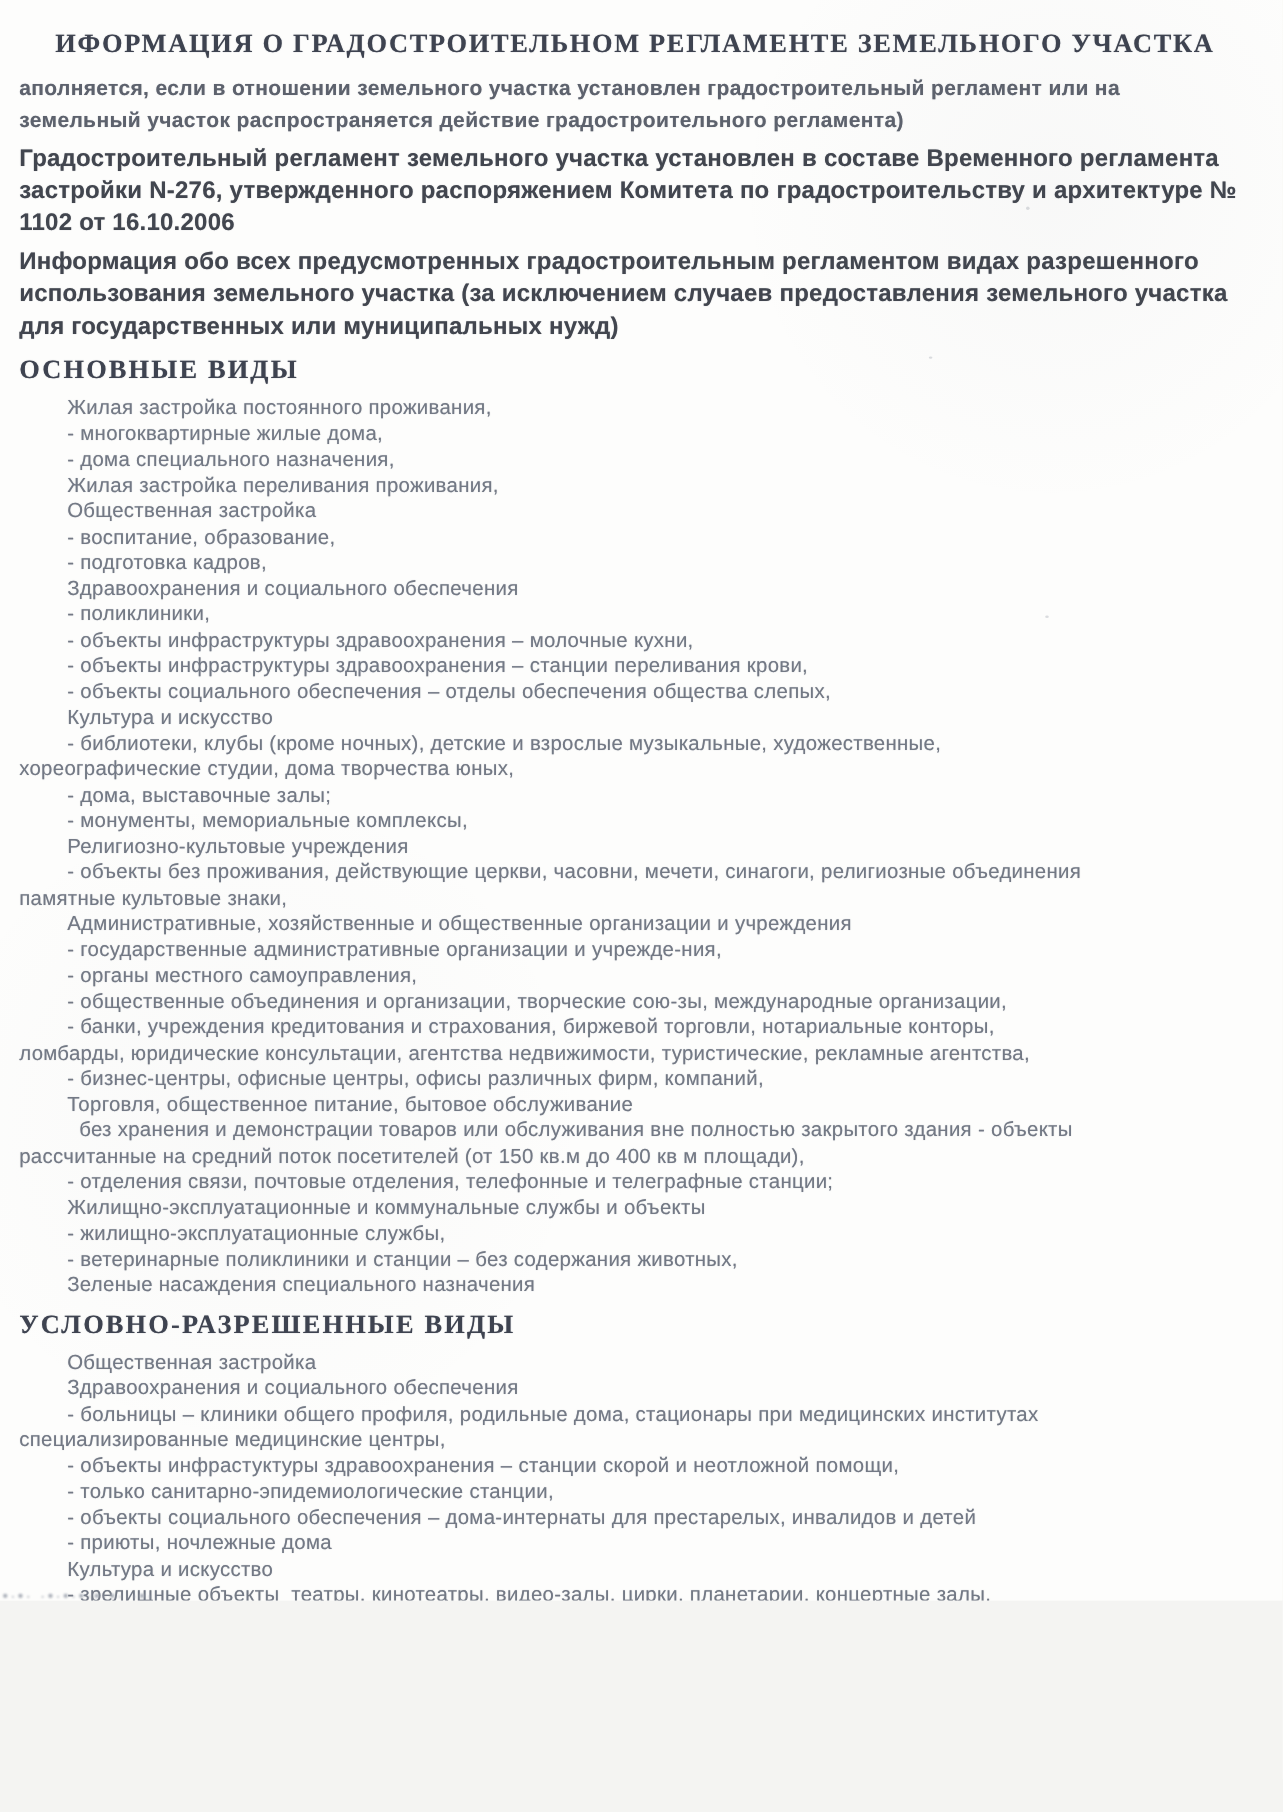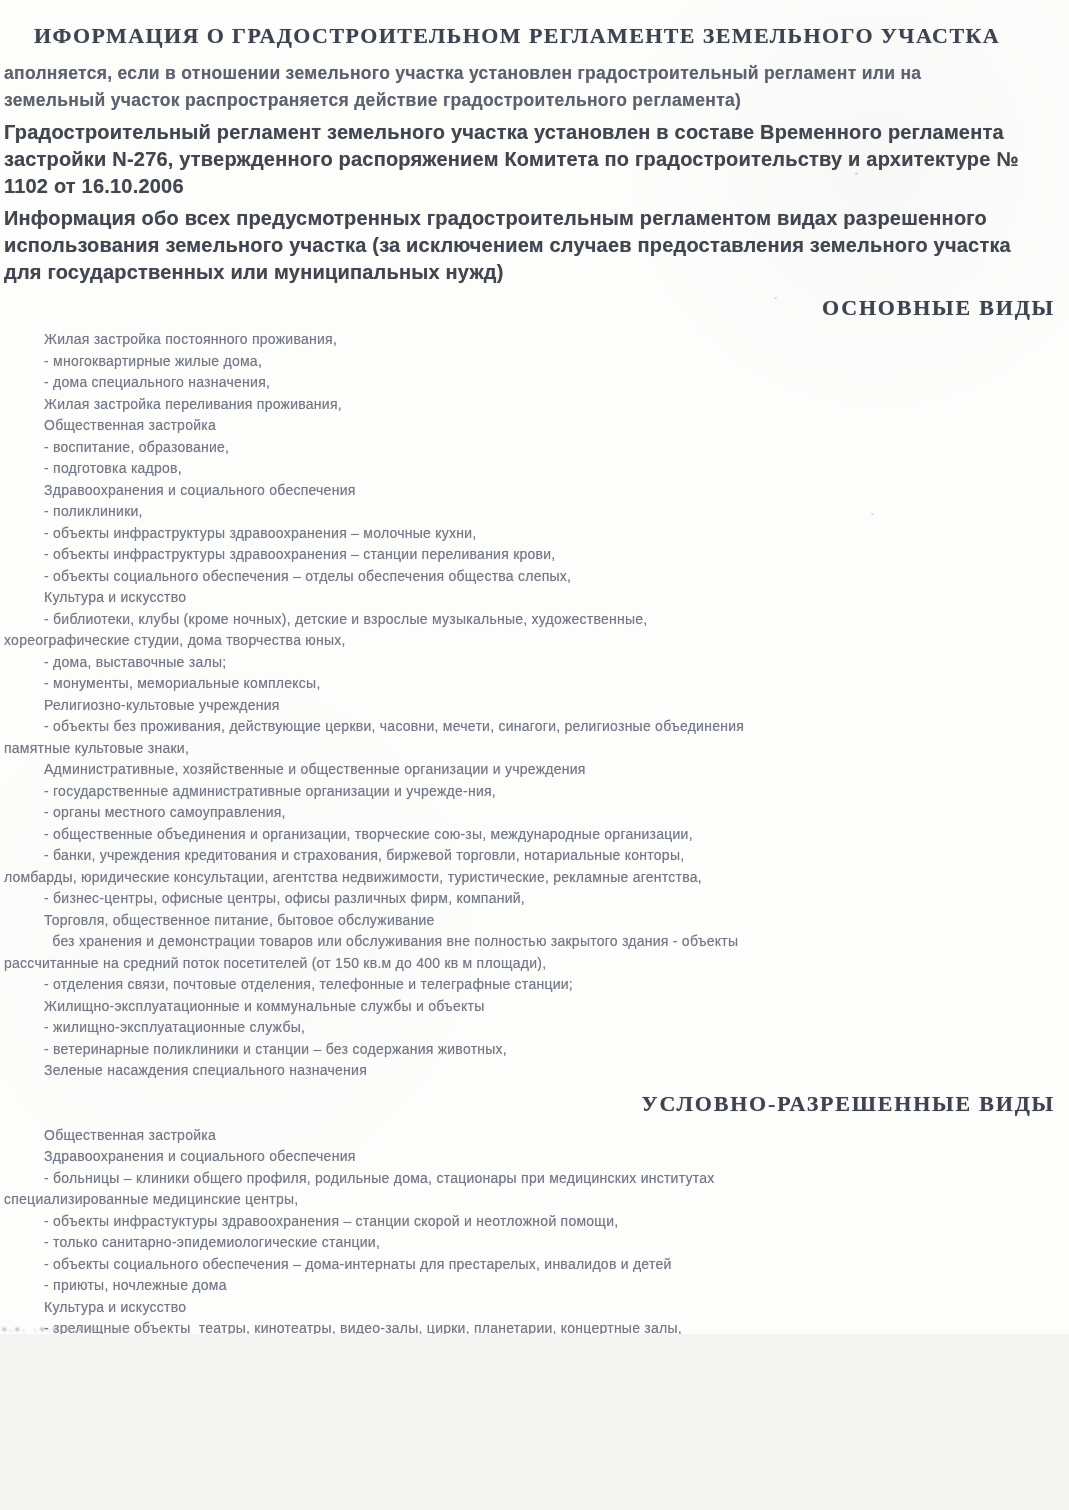--- a/index.html
+++ b/index.html
@@ -7,21 +7,21 @@
   .page {
     position: relative;
     width: 1069px;
     height: 1334px;
     margin: 0 auto;
     background:
       radial-gradient(circle at 82% 12%, rgba(120,125,140,0.04), rgba(0,0,0,0) 18%),
       radial-gradient(circle at 20% 70%, rgba(120,125,140,0.03), rgba(0,0,0,0) 22%),
       #fdfdfc;
     box-sizing: border-box;
-    padding: 18px 14px 0 4px;
+    padding: 18px 14px 0 16px;
     overflow: hidden;
     font-family: "Liberation Sans", "DejaVu Sans", sans-serif;
   }
 
   
   .doc-title {
     margin: 4px 0 0 30px;
     font-family: "Liberation Serif", "DejaVu Serif", serif;
     font-weight: 700;
     font-size: 22px;
@@ -60,28 +60,27 @@
   .section-heading {
     margin: 9px 0 0 0;
     font-family: "Liberation Serif", "DejaVu Serif", serif;
     font-weight: 700;
     font-size: 22px;
     line-height: 26px;
     letter-spacing: 1.8px;
     color: #3e4350;
     text-shadow: 0 0 0.8px rgba(62,67,80,0.55);
     filter: blur(0.25px);
-    text-align: right;
   }
 
   .uses-list { margin: 8px 0 0 0; }
 
   .uses-list .item {
     margin: 0;
-    font-size: 14px;
+    font-size: 17px;
     line-height: 21.5px;
     letter-spacing: 0.25px;
     color: #737985;
     text-shadow: 0 0 0.8px rgba(115,121,133,0.55);
     filter: blur(0.3px);
     white-space: pre-wrap;
     text-indent: 40px;
   }
 
   .footer-frag {

